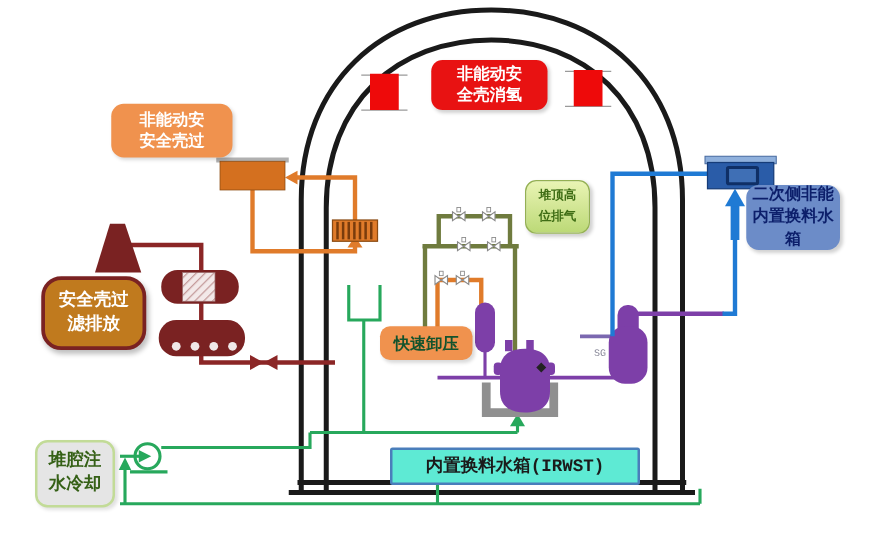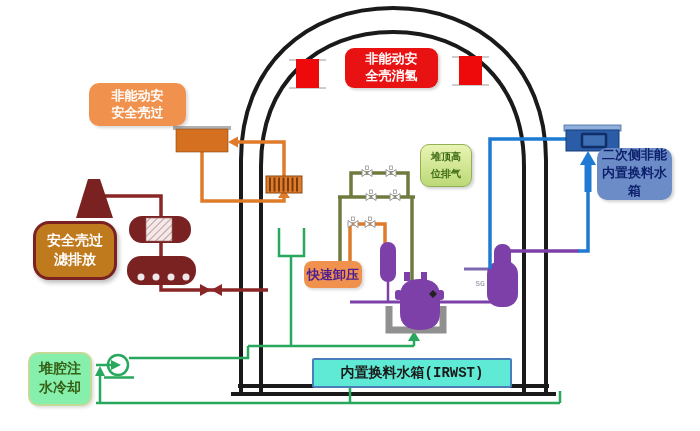--- a/index.html
+++ b/index.html
@@ -11,25 +11,25 @@
   .lbl-hydrogen{left:345px;top:48px;width:93px;height:40px;background:#e81212;color:#ffffff;
     border-radius:9px;font-size:13px;line-height:17px;box-shadow:2px 2px 3px rgba(0,0,0,.18);}
   .lbl-pcc{left:89px;top:83px;width:97px;height:43px;background:#f0924e;color:#ffffff;
     border-radius:10px;font-size:13px;line-height:17px;box-shadow:2px 2px 3px rgba(0,0,0,.15);}
   .lbl-filtered{left:33px;top:221px;width:84px;height:59px;background:#c07a1e;color:#ffffff;
     border:3px solid #7a2222;border-radius:16px;font-size:14px;line-height:19px;
     box-shadow:2px 3px 4px rgba(0,0,0,.25);}
   .lbl-vent{left:420px;top:144px;width:52px;height:43px;color:#3f6d15;
     background:linear-gradient(#e9f4b4,#bcd977);border:1px solid #94b054;border-radius:9px;
     font-size:10px;line-height:17px;box-shadow:2px 2px 3px rgba(0,0,0,.18);}
-  .lbl-ads{left:304px;top:261px;width:58px;height:27px;background:#f0924e;color:#4c1d95;
+  .lbl-ads{left:304px;top:261px;width:74px;height:27px;background:#f0924e;color:#14532d;
     border-radius:8px;font-size:13px;box-shadow:2px 2px 3px rgba(0,0,0,.15);}
   .lbl-shr{left:597px;top:148px;width:75px;height:52px;background:#6c8cc8;color:#0c1f6b;
     border-radius:10px;font-size:13px;line-height:18px;box-shadow:2px 2px 3px rgba(0,0,0,.18);}
-  .lbl-cavity{left:28px;top:352px;width:64px;height:54px;background:#86efac;color:#356016;
+  .lbl-cavity{left:28px;top:352px;width:64px;height:54px;background:#e5e5e5;color:#356016;
     border:2px solid #c2db97;border-radius:10px;font-size:14px;line-height:19px;
     box-shadow:2px 2px 3px rgba(0,0,0,.12);}
   .lbl-irwst{left:312px;top:358px;width:200px;height:30px;background:#5eead4;color:#1b1b1b;
     border:2px solid #4a7ebb;border-radius:2px;font-size:14px;}
   .sg-tag{left:471px;top:278px;width:18px;height:10px;color:#8a8a9a;font-size:8px;
     font-weight:normal;}
 </style>
 </head>
 <body>
 

